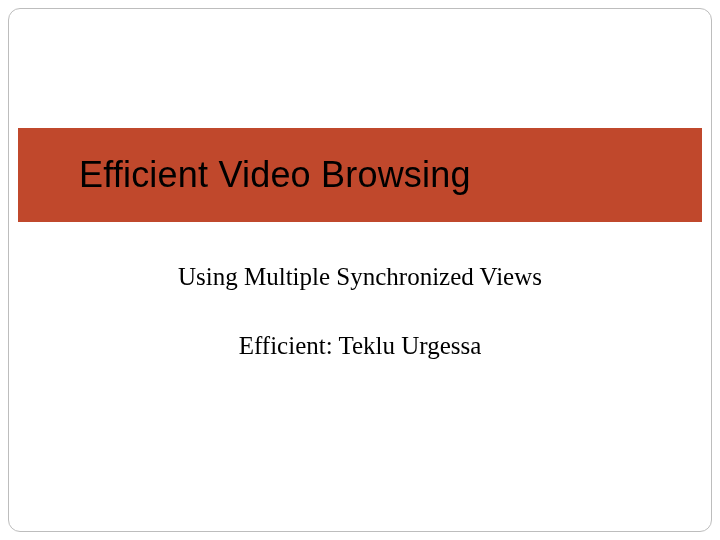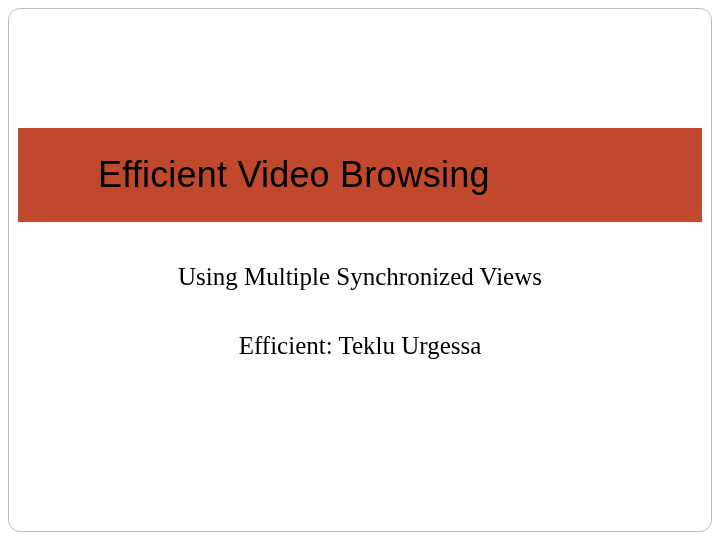--- a/index.html
+++ b/index.html
@@ -27,21 +27,21 @@
     height: 94px;
     background: #c0482c;
     display: flex;
     align-items: center;
   }
   .title-text {
     font-family: Arial, "Helvetica Neue", Helvetica, sans-serif;
     font-size: 36px;
     color: #000000;
     font-weight: 400;
-    margin-left: 80px;
+    margin-left: 61px;
     letter-spacing: 0.2px;
   }
   .subtitle-text {
     position: absolute;
     top: 254px;
     left: 0;
     width: 100%;
     text-align: center;
     font-family: "Times New Roman", Times, serif;
     font-size: 25px;

